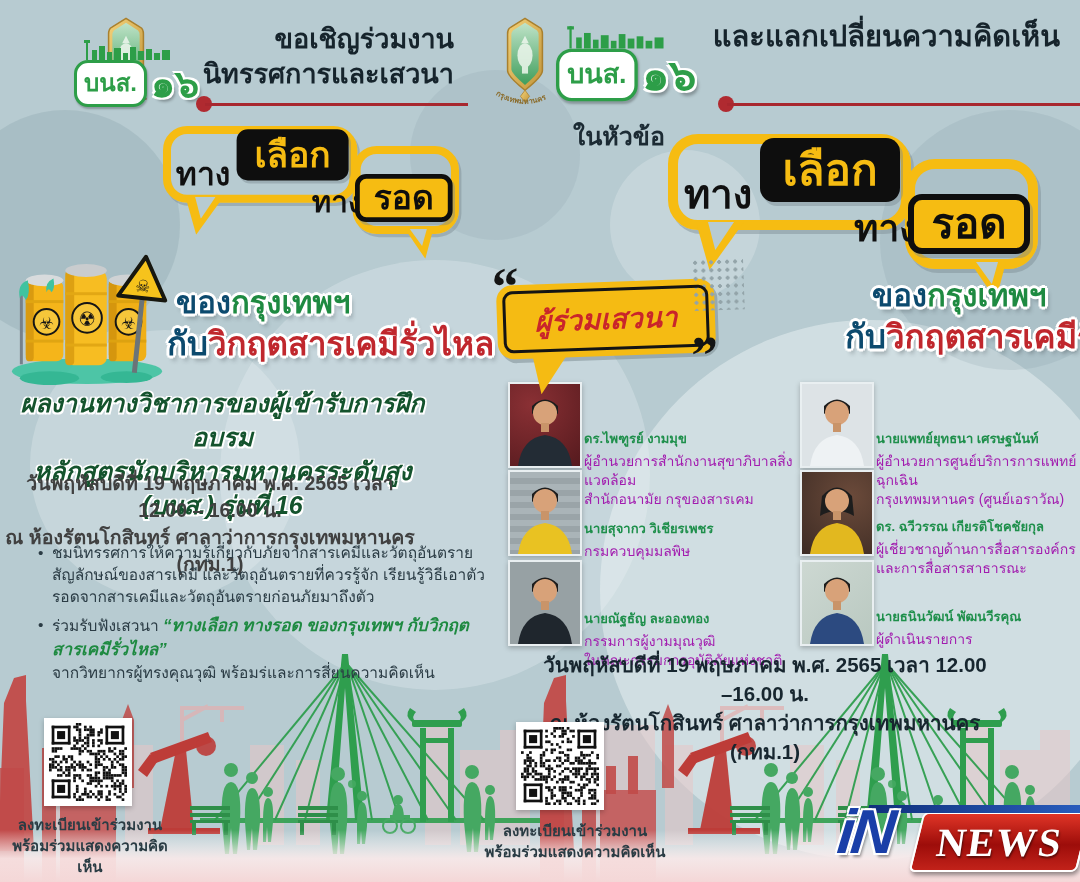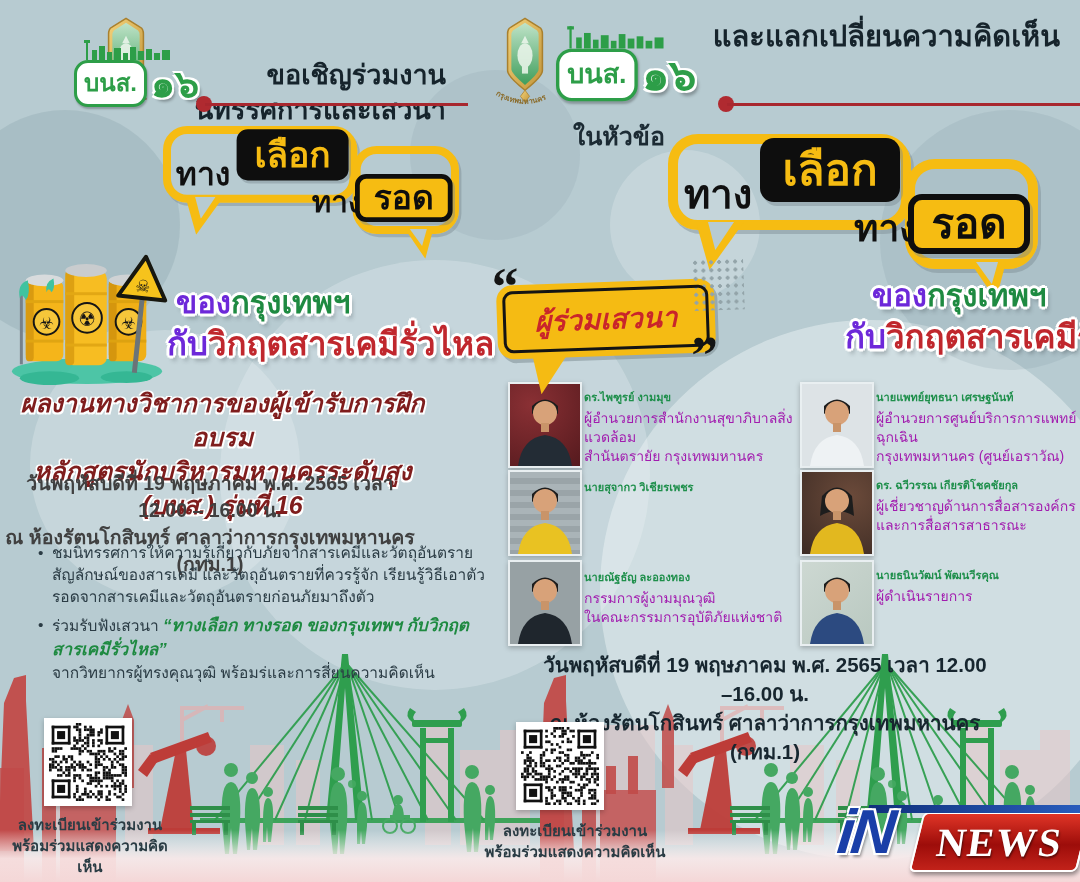--- a/index.html
+++ b/index.html
@@ -11,21 +11,21 @@
   .cl2{left:30px;top:330px;width:270px;height:270px;background:rgba(255,255,255,.22);}
   .cl3{left:220px;top:260px;width:430px;height:430px;background:rgba(235,243,245,.30);}
   .cl4{left:600px;top:320px;width:540px;height:540px;background:rgba(240,246,247,.45);}
   .cl5{left:880px;top:110px;width:260px;height:260px;background:rgba(120,145,155,.16);}
   .cl6{left:410px;top:70px;width:170px;height:170px;background:rgba(120,145,155,.14);}
   .cl7{left:610px;top:150px;width:150px;height:150px;background:rgba(255,255,255,.20);}
   
   .footer-svg{position:absolute;top:650px;width:540px;height:232px;z-index:1;}
   
   .hdr{position:absolute;font-weight:bold;color:#16242c;text-align:right;z-index:3;}
-  .hdr-l{left:176px;top:22px;width:270px;font-size:27px;line-height:35px;margin-top:36px;}
+  .hdr-l{left:184px;top:22px;width:270px;font-size:27px;line-height:35px;}
   .hdr-r{left:640px;top:18px;width:420px;font-size:29px;line-height:37px;}
   .redline{position:absolute;height:3px;background:#a8272e;z-index:3;}
   .rl-l{left:205px;top:103px;width:263px;}
   .rl-r{left:727px;top:103px;width:353px;}
   .reddot{position:absolute;width:16px;height:16px;border-radius:50%;background:#b02a30;z-index:3;}
   .rd-l{left:196px;top:96px;} .rd-r{left:718px;top:96px;}
   .topic-label{position:absolute;left:573px;top:116px;font-size:25px;font-weight:bold;color:#1c2b34;z-index:3;}
   
   .seal{position:absolute;width:76px;height:100px;z-index:3;}
   .seal-l{left:88px;top:16px;} .seal-r{left:487px;top:16px;}
@@ -58,41 +58,41 @@
   .bb-black span{color:#f6bc12;font-size:44px;font-weight:bold;line-height:1;}
   .bb-word3{position:absolute;left:186px;top:64px;font-size:37px;font-weight:bold;color:#101010;z-index:2;}
   .bb-yellow{position:absolute;left:240px;top:60px;width:110px;height:48px;background:#f6bc12;border:6px solid #0e0e0e;
        border-radius:14px;display:flex;align-items:center;justify-content:center;z-index:2;
        box-shadow:3px 4px 0 rgba(125,140,146,.45);}
   .bb-yellow span{color:#0e0e0e;font-size:42px;font-weight:bold;line-height:1;}
   
   .outline-w{text-shadow:-2px -2px 0 #fff,2px -2px 0 #fff,-2px 2px 0 #fff,2px 2px 0 #fff,
              -3px 0 0 #fff,3px 0 0 #fff,0 -3px 0 #fff,0 3px 0 #fff,3px 5px 4px rgba(40,50,55,.35);}
   .sub{position:absolute;font-weight:bold;white-space:nowrap;z-index:3;}
-  .sub .pfx{color:#6d28d9;} .sub .city{color:#1e8a41;} .sub .crisis{color:#c0272d;}
+  .sub .pfx{color:#0c4a6e;} .sub .city{color:#1e8a41;} .sub .crisis{color:#c0272d;}
   .sub1-l{left:176px;top:277px;font-size:31px;}
   .sub2-l{left:167px;top:317px;font-size:33px;}
   .sub1-r{left:872px;top:270px;font-size:31px;}
   .sub2-r{left:845px;top:310px;font-size:33px;}
   
   .panel-bub{position:absolute;left:497px;top:282px;width:218px;height:74px;background:#f5bb13;border-radius:16px;
       z-index:4;transform:rotate(-2deg);box-shadow:3px 4px 0 rgba(120,135,142,.5);}
   .panel-bub .inner{position:absolute;inset:6px;border:3px solid #141414;border-radius:10px;
       display:flex;align-items:center;justify-content:center;}
   .panel-bub .lbl{color:#c9252b;font-size:28px;font-weight:bold;font-style:italic;}
   .panel-bub .q1{position:absolute;left:-4px;top:-30px;font-size:54px;font-weight:bold;color:#141414;
       font-family:"Liberation Serif",serif;}
   .panel-bub .q2{position:absolute;right:-2px;bottom:-34px;font-size:54px;font-weight:bold;color:#141414;
       font-family:"Liberation Serif",serif;}
   .panel-tail{position:absolute;left:34px;top:70px;width:36px;height:40px;background:#f5bb13;
       clip-path:polygon(0 0,100% 0,22% 100%);}
   .panel-dots{position:absolute;right:-30px;top:-20px;width:52px;height:52px;z-index:-1;
       background-image:radial-gradient(#93a4a9 1.6px,transparent 1.7px);background-size:8px 8px;}
   
-  .program{position:absolute;left:0;top:386px;width:445px;text-align:center;color:#7f1d1d;
+  .program{position:absolute;left:0;top:386px;width:445px;text-align:center;color:#14532d;
       font-style:italic;font-weight:bold;font-size:25px;line-height:34px;z-index:3;
       text-shadow:-1.5px -1.5px 0 #fff,1.5px -1.5px 0 #fff,-1.5px 1.5px 0 #fff,1.5px 1.5px 0 #fff;}
   .dt{position:absolute;text-align:center;font-weight:bold;z-index:3;}
   .dt-l{left:0;top:470px;width:420px;font-size:19.5px;line-height:27px;color:#404040;}
   .dt-r{left:540px;top:650px;width:450px;font-size:20.5px;line-height:29px;color:#17262f;}
   .bullets{position:absolute;left:38px;top:542px;width:458px;z-index:3;color:#2b3c45;font-size:15.5px;line-height:1.42;}
   .bullet{display:flex;margin-bottom:6px;}
   .bdot{width:14px;flex:0 0 14px;color:#2b3c45;}
   .bhl{color:#1e8a41;font-weight:bold;font-style:italic;font-size:17px;}
   .bsuf{display:block;}
@@ -102,21 +102,21 @@
   .photo svg{display:block;width:100%;height:100%;}
   .ph1{background:radial-gradient(circle at 30% 25%,#8a3034,#551a1e);}
   .ph2{background:#dde3e6;}
   .ph3{background:repeating-linear-gradient(180deg,#aab4b8 0 6px,#9aa4a8 6px 12px);}
   .ph4{background:radial-gradient(circle at 70% 30%,#6b4a3a,#3c2b24);}
   .ph5{background:#97a1a4;}
   .ph6{background:linear-gradient(135deg,#cdd8d2,#b9c8c0);}
   .ph1 .suit{fill:#232c35;} .ph2 .suit{fill:#eef2f4;} .ph3 .suit{fill:#e9c222;}
   .ph4 .suit{fill:#e2b81f;} .ph5 .suit{fill:#1f262d;} .ph6 .suit{fill:#2c4a80;}
   .sp-txt{position:absolute;width:218px;z-index:3;}
-  .sp-txt .name{font-size:11px;font-weight:bold;color:#1e8f4b;margin-bottom:3px;}
+  .sp-txt .name{font-size:13px;font-weight:bold;color:#1e8f4b;margin-bottom:3px;margin-top:40px;}
   .sp-txt .role{font-size:14px;color:#a21caf;line-height:19px;}
   .p1{left:508px;top:382px;} .t1{left:584px;top:388px;}
   .p2{left:800px;top:382px;} .t2{left:876px;top:388px;}
   .p3{left:508px;top:470px;} .t3{left:584px;top:478px;}
   .p4{left:800px;top:470px;} .t4{left:876px;top:476px;}
   .p5{left:508px;top:560px;} .t5{left:584px;top:568px;}
   .p6{left:800px;top:560px;} .t6{left:876px;top:566px;}
   
   .qrbox{position:absolute;background:#fff;padding:5px;z-index:5;box-shadow:0 2px 5px rgba(0,0,0,.25);}
   .qrbox svg{display:block;width:78px;height:78px;}
@@ -760,21 +760,21 @@
       <svg viewBox="0 0 70 82">
           <path class="hair" d="M22,22 Q35,9 48,22 L48,30 Q35,20 22,30 Z" fill="#1d1d1d"></path>
           <circle cx="35" cy="29" r="12" fill="#d8a279"></circle>
           <rect x="31" y="39" width="8" height="9" fill="#c99469"></rect>
           <path class="suit" d="M8,82 Q12,54 35,51 Q58,54 62,82 Z"></path>
         </svg>
     </div>
     <div class="sp-txt t1">
       <div class="name">ดร.ไพฑูรย์ งามมุข</div>
       <div class="role">ผู้อำนวยการสำนักงานสุขาภิบาลสิ่งแวดล้อม</div>
-      <div class="role">สำนันตรายัย กรุงเทพมหานคร</div>
+      <div class="role">สำนักอนามัย กรุของสารเคม</div>
     </div>
     <div class="photo ph2 p2">
       <svg viewBox="0 0 70 82">
           <path class="hair" d="M22,22 Q35,9 48,22 L48,30 Q35,20 22,30 Z" fill="#1d1d1d"></path>
           <circle cx="35" cy="29" r="12" fill="#d8a279"></circle>
           <rect x="31" y="39" width="8" height="9" fill="#c99469"></rect>
           <path class="suit" d="M8,82 Q12,54 35,51 Q58,54 62,82 Z"></path>
         </svg>
     </div>
     <div class="sp-txt t2">
@@ -785,20 +785,21 @@
     <div class="photo ph3 p3">
       <svg viewBox="0 0 70 82">
           <path class="hair" d="M22,22 Q35,9 48,22 L48,30 Q35,20 22,30 Z" fill="#1d1d1d"></path>
           <circle cx="35" cy="29" r="12" fill="#d8a279"></circle>
           <rect x="31" y="39" width="8" height="9" fill="#c99469"></rect>
           <path class="suit" d="M8,82 Q12,54 35,51 Q58,54 62,82 Z"></path>
         </svg>
     </div>
     <div class="sp-txt t3">
       <div class="name">นายสุจากว วิเชียรเพชร</div>
+      <div class="role">กรมควบคุมมลพิษ</div>
     </div>
     <div class="photo ph4 p4">
       <svg viewBox="0 0 70 82">
           <path class="hair" d="M20,24 Q35,7 50,24 L52,44 Q35,34 18,44 Z" fill="#1d1d1d"></path>
           <circle cx="35" cy="29" r="12" fill="#d8a279"></circle>
           <rect x="31" y="39" width="8" height="9" fill="#c99469"></rect>
           <path class="suit" d="M8,82 Q12,54 35,51 Q58,54 62,82 Z"></path>
         </svg>
     </div>
     <div class="sp-txt t4">

